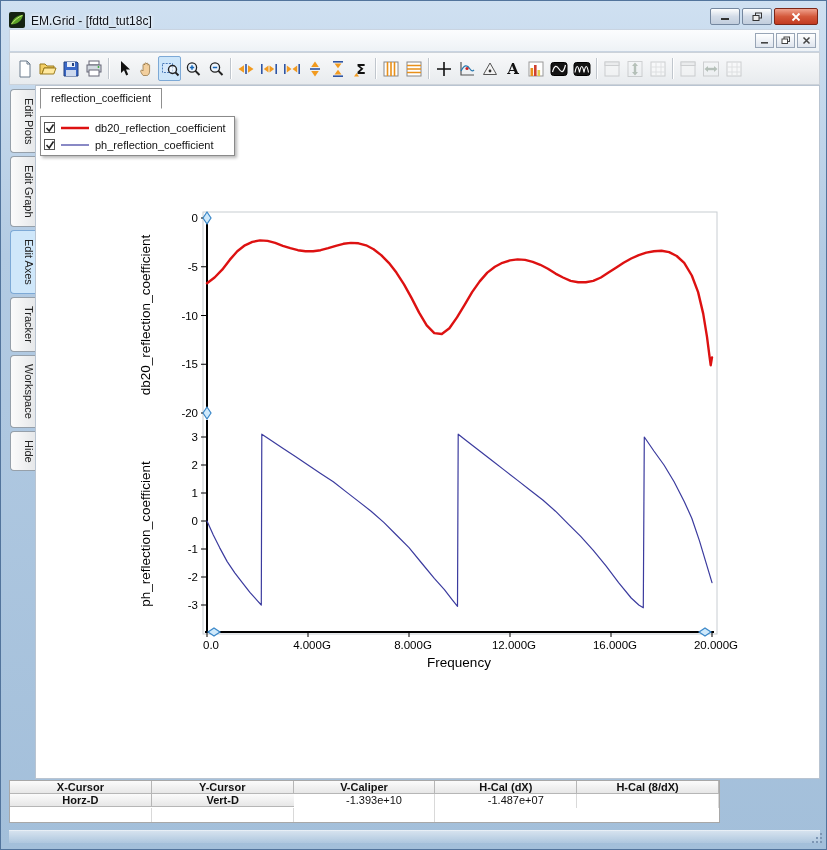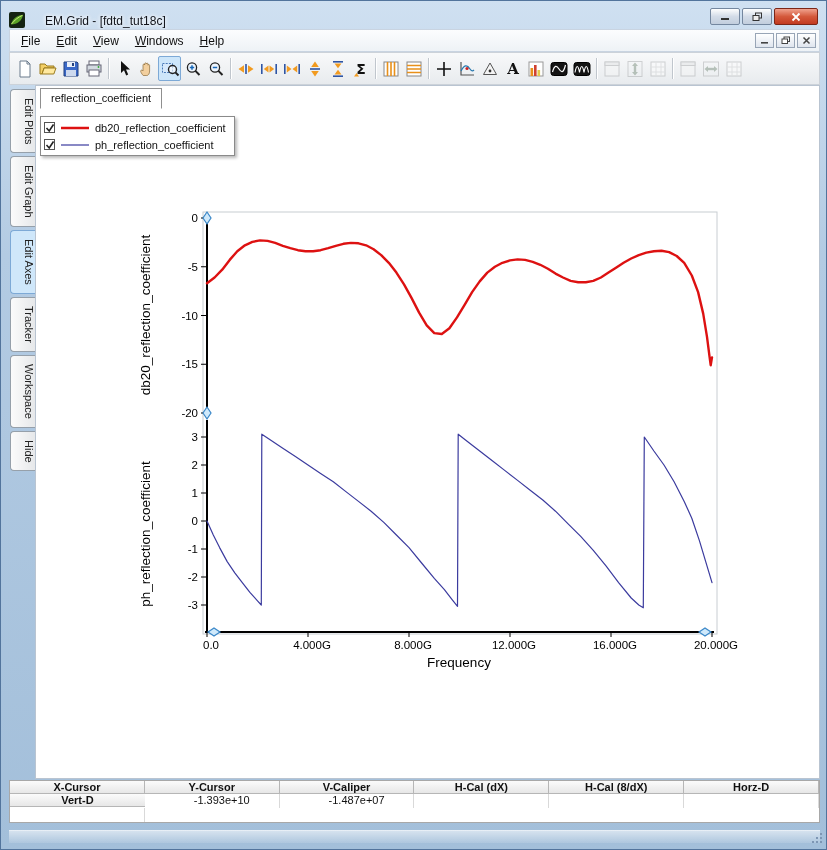--- a/index.html
+++ b/index.html
@@ -5,21 +5,21 @@
   * { margin:0; padding:0; box-sizing:border-box; }
   html,body { background:#9fb6cf; }
   .app {
     position:relative; width:827px; height:850px; overflow:hidden;
     background:linear-gradient(#cfe0f1 0%, #b3cbe3 30%, #a3bfda 100%);
     border:1px solid #52749c;
     font-family:"Liberation Sans","DejaVu Sans",sans-serif; font-size:12px; color:#111;
   }
   
   .titlebar { position:absolute; left:0; top:0; width:100%; height:40px;
-    display:flex; align-items:center; gap:20px; padding:0 8px; }
+    display:flex; align-items:center; gap:6px; padding:0 8px; }
   .title-text { font-size:12px; color:#10131a; text-shadow:0 0 4px #fff, 0 0 4px #fff; }
   .win-btns { position:absolute; right:8px; top:7px; display:flex; gap:2px; }
   .wbtn { width:30px; height:17px; border:1px solid #74879f; border-radius:2px;
     background:linear-gradient(#fefefe,#d3dce8 50%,#c2cedd);
     display:flex; align-items:center; justify-content:center; cursor:default; }
   .wbtn.close { width:44px; border-color:#7c2617;
     background:linear-gradient(#f0a28e,#d4593c 50%,#c23a21); }
   
   .menubar { position:absolute; left:8px; top:28px; width:811px; height:23px;
     background:linear-gradient(#fcfdfe,#eef2f6); border:1px solid #c9d4e1;
@@ -50,22 +50,22 @@
     background:#fff; border:1px solid #8f8f8f; border-bottom-color:#fff; font-size:11px; z-index:3; }
   .legend { position:absolute; left:4px; top:30px; z-index:3; background:#fff;
     border:1px solid #8a8a8a; box-shadow:2px 2px 3px rgba(0,0,0,.28);
     padding:3px 8px 3px 3px; display:flex; flex-direction:column; gap:2px; }
   .lrow { display:flex; align-items:center; gap:5px; height:15px; }
   .cb { width:11px; height:11px; border:1px solid #555; background:#fff; flex:none;
     display:flex; align-items:center; justify-content:center; }
   .ltext { font-size:11px; white-space:nowrap; }
   #plot { position:absolute; left:0; top:0; z-index:1; }
   
-  .dtable { position:absolute; left:8px; top:779px; width:811px;
-    display:grid; grid-template-columns:repeat(6,1fr); border:1px solid #a8a8a8; background:#fff; }
+  .dtable { position:absolute; left:8px; top:779px; width:711px;
+    display:grid; grid-template-columns:repeat(5,1fr); border:1px solid #a8a8a8; background:#fff; }
   .hcell { height:13px; line-height:12px; font-size:11px; font-weight:bold; text-align:center;
     background:linear-gradient(#fbfbfb,#e7e7e7); border-right:1px solid #b6b6b6; border-bottom:1px solid #b6b6b6; }
   .vcell { height:14px; line-height:13px; font-size:11px; text-align:center; background:#fff;
     border-right:1px solid #d9d9d9;margin-left:20px; }
   .hcell:nth-child(7), .vcell:last-child { border-right:none;text-align:center; }
   
   .bottomstrip { position:absolute; left:8px; top:829px; width:811px; height:13px;
     background:linear-gradient(rgba(255,255,255,.55),rgba(255,255,255,.12));
     border-top:1px solid rgba(255,255,255,.7); }
   .grip { position:absolute; right:3px; bottom:2px; }
@@ -98,27 +98,20 @@
         </span>
       <span class="wbtn close">
           <svg width="10" height="10">
             <path d="M1.5 1.5l7 7M8.5 1.5l-7 7" stroke="#fff" stroke-width="1.8"></path>
           </svg>
         </span>
     </span>
   </div>
 
   <div class="menubar">
-    <span id="menu-items" style="display:flex">
-        <span class="mitem"><u>F</u>ile</span>
-        <span class="mitem"><u>E</u>dit</span>
-        <span class="mitem"><u>V</u>iew</span>
-        <span class="mitem"><u>W</u>indows</span>
-        <span class="mitem"><u>H</u>elp</span>
-      </span>
     <span class="mdi-btns">
       <span class="mdibtn">
           <svg width="9" height="8">
             <rect x="1" y="5" width="7" height="1.6" fill="#444"></rect>
           </svg>
         </span>
       <span class="mdibtn">
           <svg width="10" height="9">
             <rect x="3" y="1" width="5.5" height="4.5" fill="none" stroke="#444"></rect>
             <rect x="1" y="3" width="5.5" height="4.5" fill="#fff" stroke="#444"></rect>

